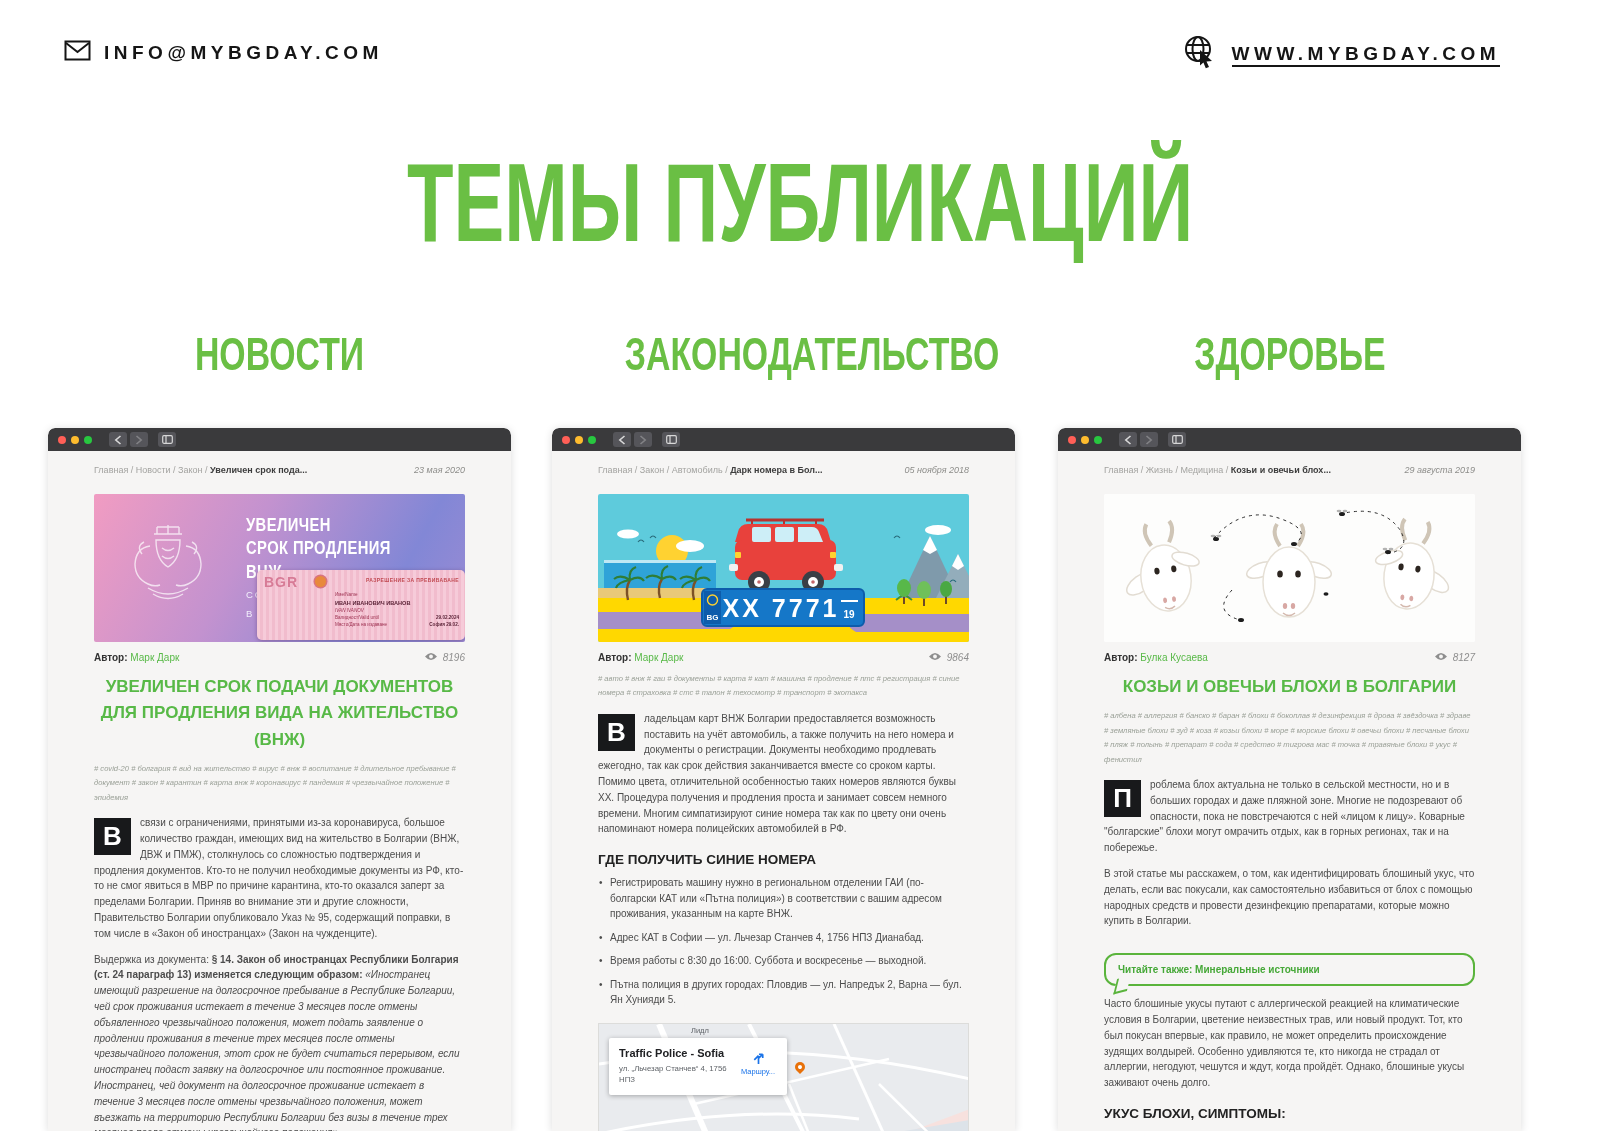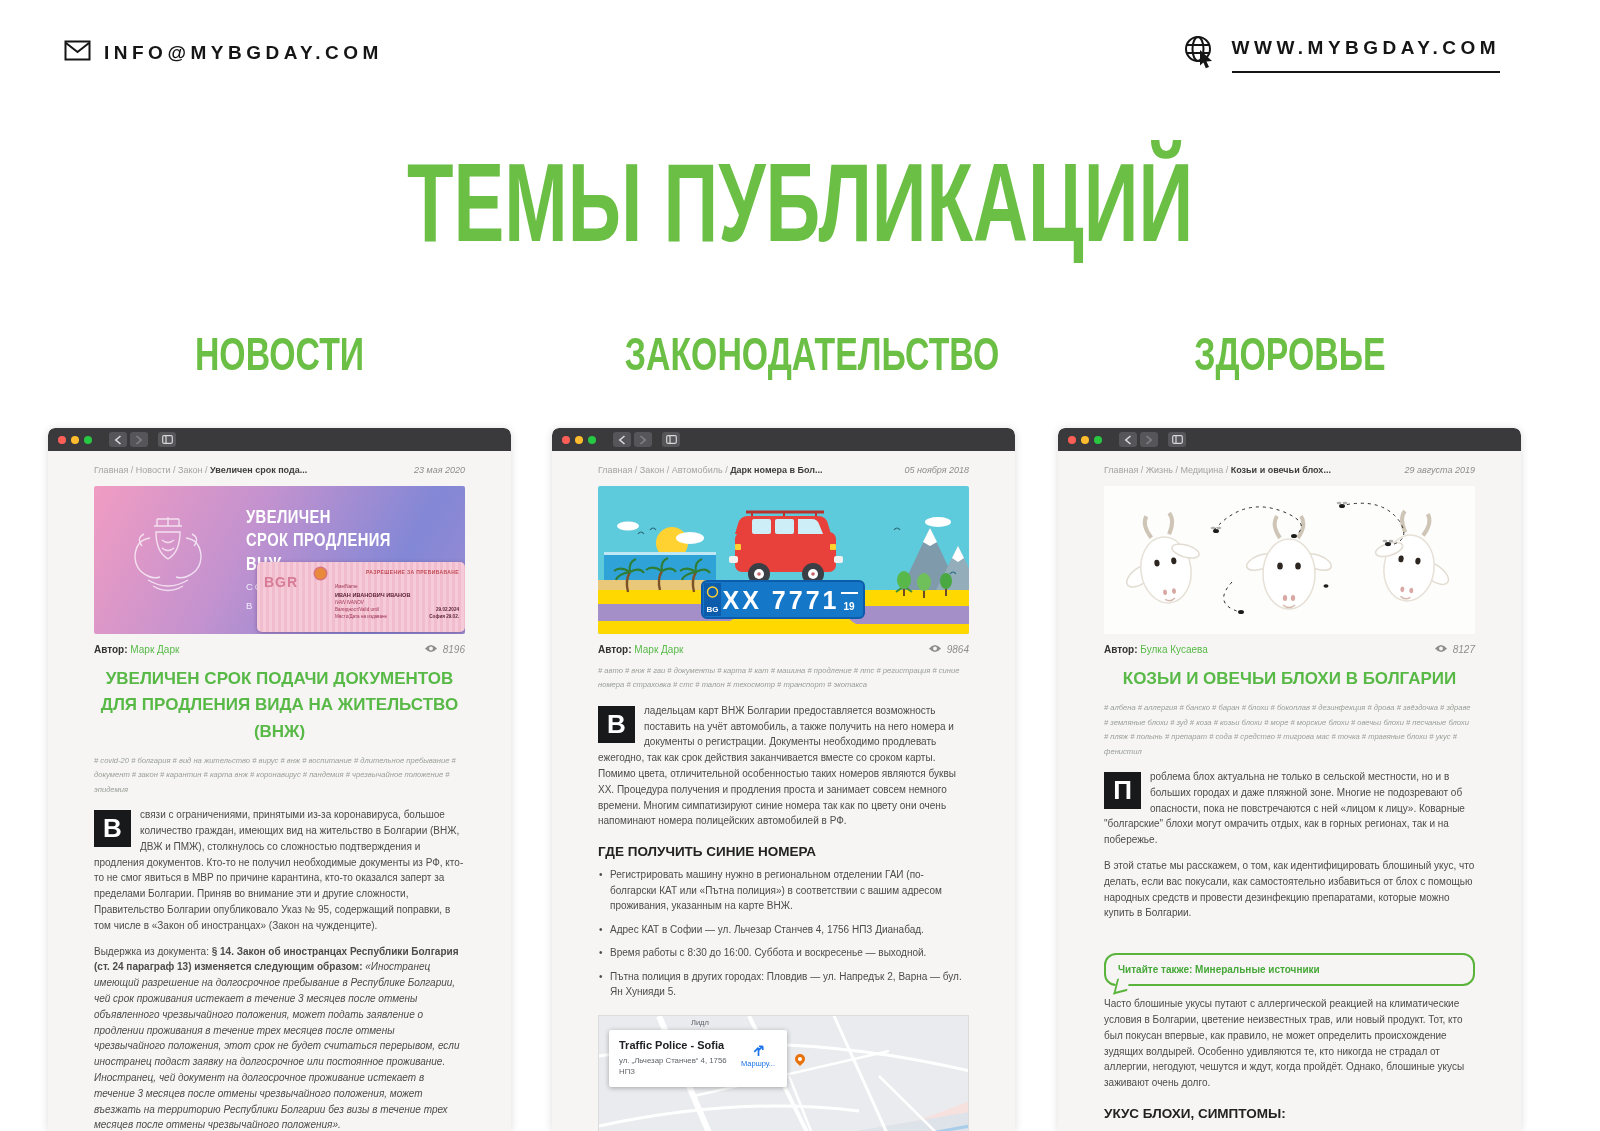--- a/index.html
+++ b/index.html
@@ -4,21 +4,21 @@
 <style>
   * { box-sizing: border-box; margin: 0; padding: 0; }
   html,body { width:1600px; height:1131px; overflow:hidden; background:#ffffff;
     font-family:"Liberation Sans", sans-serif; }
 
   
   .contact { position:absolute; display:flex; align-items:center; gap:13px;
     font-size:19px; font-weight:700; letter-spacing:4.5px; color:#151515; }
   .contact.email { left:64px; top:40px; }
   .contact.site  { right:100px; top:34px; }
-  .contact.site .txt { border-bottom:2px solid #151515; padding-bottom:12px; }
+  .contact.site .txt { border-bottom:2px solid #151515; padding-bottom:0; }
 
   
   .main-title { position:absolute; top:138px; left:0; width:1600px; text-align:center; }
   .main-title span { display:inline-block; font-size:112px; font-weight:700;
     color:#6abf44; letter-spacing:0px; transform:scaleX(.68); white-space:nowrap; }
   .col-head { position:absolute; top:326px; width:463px; text-align:center; }
   .col-head span { display:inline-block; font-size:47px; font-weight:700;
     color:#6abf44; transform:scaleX(.72); white-space:nowrap; }
 
   
@@ -36,33 +36,33 @@
     display:flex; align-items:center; justify-content:center; }
   .navbtn.dim svg { opacity:.35; }
   .sidebtn { margin-left:10px; }
 
   .content { padding:14px 46px 0; }
   .crumbrow { display:flex; justify-content:space-between; align-items:flex-end;
     font-size:9px; color:#a3a3a0; }
   .crumb b { color:#3d3d3d; font-weight:700; }
   .pdate { font-style:italic; color:#8d8d8a; }
 
-  .hero { margin-top:11px; height:148px; border-radius:2px; position:relative;
+  .hero { margin-top:19px; height:148px; border-radius:2px; position:relative;
     overflow:hidden; background:#fff; }
   .hero svg.scene { display:block; width:100%; height:100%; }
 
   
   .hero1 { background:linear-gradient(118deg,#f19cc2 0%,#c392cf 40%,#8287d6 78%,#9c8bd3 100%); }
   .crest { position:absolute; left:26px; top:24px; opacity:.7; }
   .h1text { position:absolute; left:152px; top:20px; color:#fff; }
   .h1text .big { display:block; font-size:18px; font-weight:700; line-height:1.3;
     transform:scaleX(.82); transform-origin:left; letter-spacing:.5px; }
   .h1sub { margin-top:10px; font-size:9.5px; letter-spacing:2px; line-height:1.7; color:#f2eefc; }
   .permit { position:absolute; right:0px; bottom:2px; width:208px; height:70px;
-    border-radius:5px; padding:12px 7px; color:#9c2f4f;
+    border-radius:5px; padding:4px 7px; color:#9c2f4f;
     background:repeating-linear-gradient(90deg,#f6cbd9 0 3px,#f1bccd 3px 6px);
     box-shadow:0 1px 4px rgba(60,20,60,.35); font-size:4.6px; }
   .permit .cc { font-size:14px; font-weight:700; color:#d77b96; letter-spacing:1px; }
   .permit .chip { position:absolute; left:58px; top:6px; width:11px; height:11px;
     border-radius:50%; background:#e8893c; box-shadow:0 0 0 1.5px #d9747f; }
   .permit .ptitle { position:absolute; right:6px; top:7px; font-size:5px; font-weight:700;
     color:#c14a52; letter-spacing:.4px; }
   .permit .rows { position:absolute; left:78px; top:22px; width:124px; line-height:1.5; }
   .permit .nm { font-size:5.6px; font-weight:700; color:#5c2438; }
   .permit .lt { font-style:italic; }
@@ -79,21 +79,21 @@
   .art-title { margin-top:11px; text-align:center; color:#58b947;
     font-size:17px; font-weight:700; line-height:1.55; }
   .tags { margin-top:9px; font-size:7.6px; font-style:italic; color:#9aa097; line-height:1.9; }
 
   .body p { margin-top:10px; font-size:10px; color:#4c4c4c; line-height:1.58; text-align:left; }
   .dropcap { float:left; width:37px; height:37px; background:#18191b; color:#fff;
     font-size:26px; font-weight:700; display:flex; align-items:center;
     justify-content:center; margin:3px 9px 1px 0; }
   .q { font-style:italic; } .b { font-weight:700; }
 
-  .bubble { position:relative; margin-top:32px; border:2px solid #5ab43c;
+  .bubble { position:relative; margin-top:24px; border:2px solid #5ab43c;
     border-radius:12px; padding:9px 12px; color:#46a838; font-weight:700; font-size:10px; }
   .bubble::after { content:""; position:absolute; left:9px; bottom:-8px; width:12px;
     height:12px; background:#f6f5f4; border-left:2px solid #5ab43c;
     border-bottom:2px solid #5ab43c; transform:rotate(-14deg) skewX(-28deg); }
 
   .section { margin-top:15px; font-size:13.5px; font-weight:700; color:#222; }
   .bullets { margin-top:4px; list-style:none; }
   .bullets li { position:relative; margin-top:8px; padding-left:12px;
     font-size:10px; color:#4c4c4c; line-height:1.55; }
   .bullets li::before { content:"•"; position:absolute; left:1px; color:#4c4c4c; }

